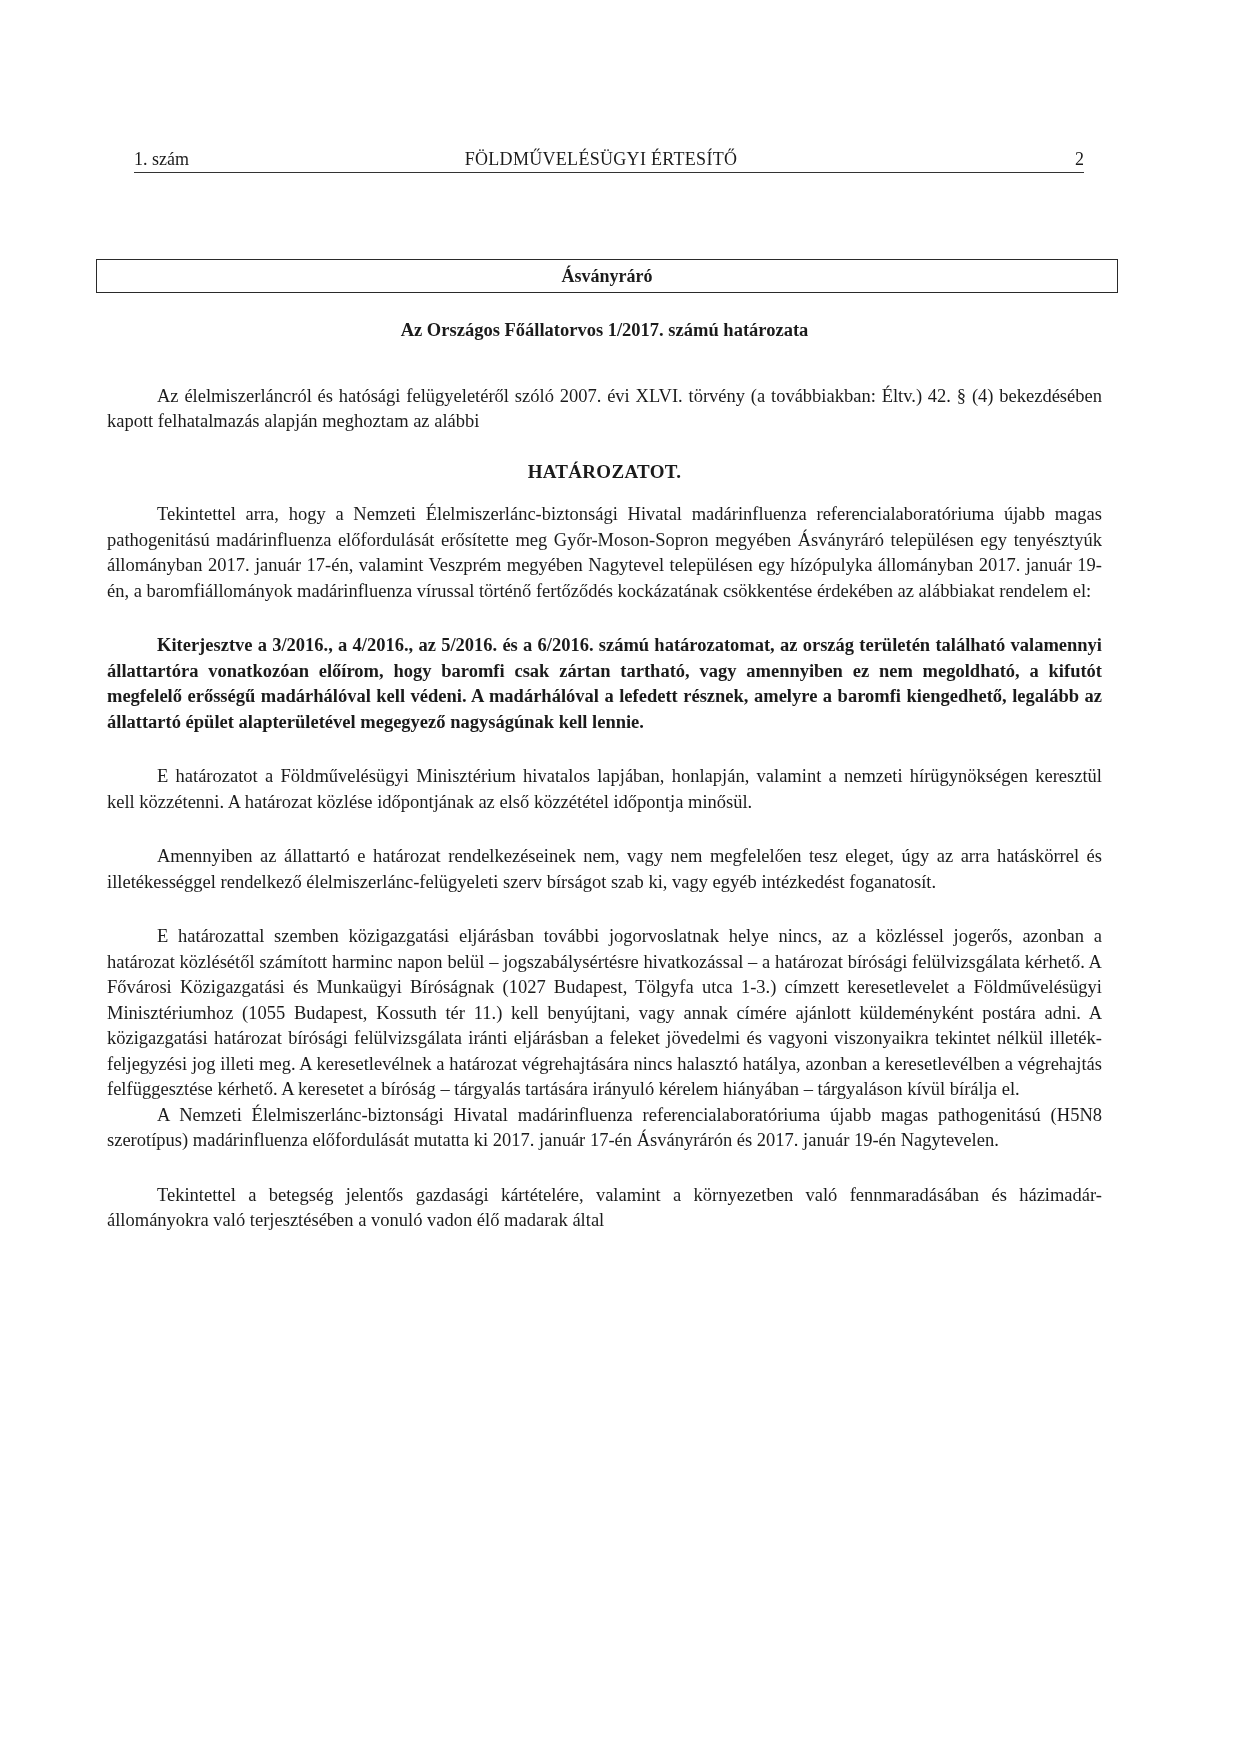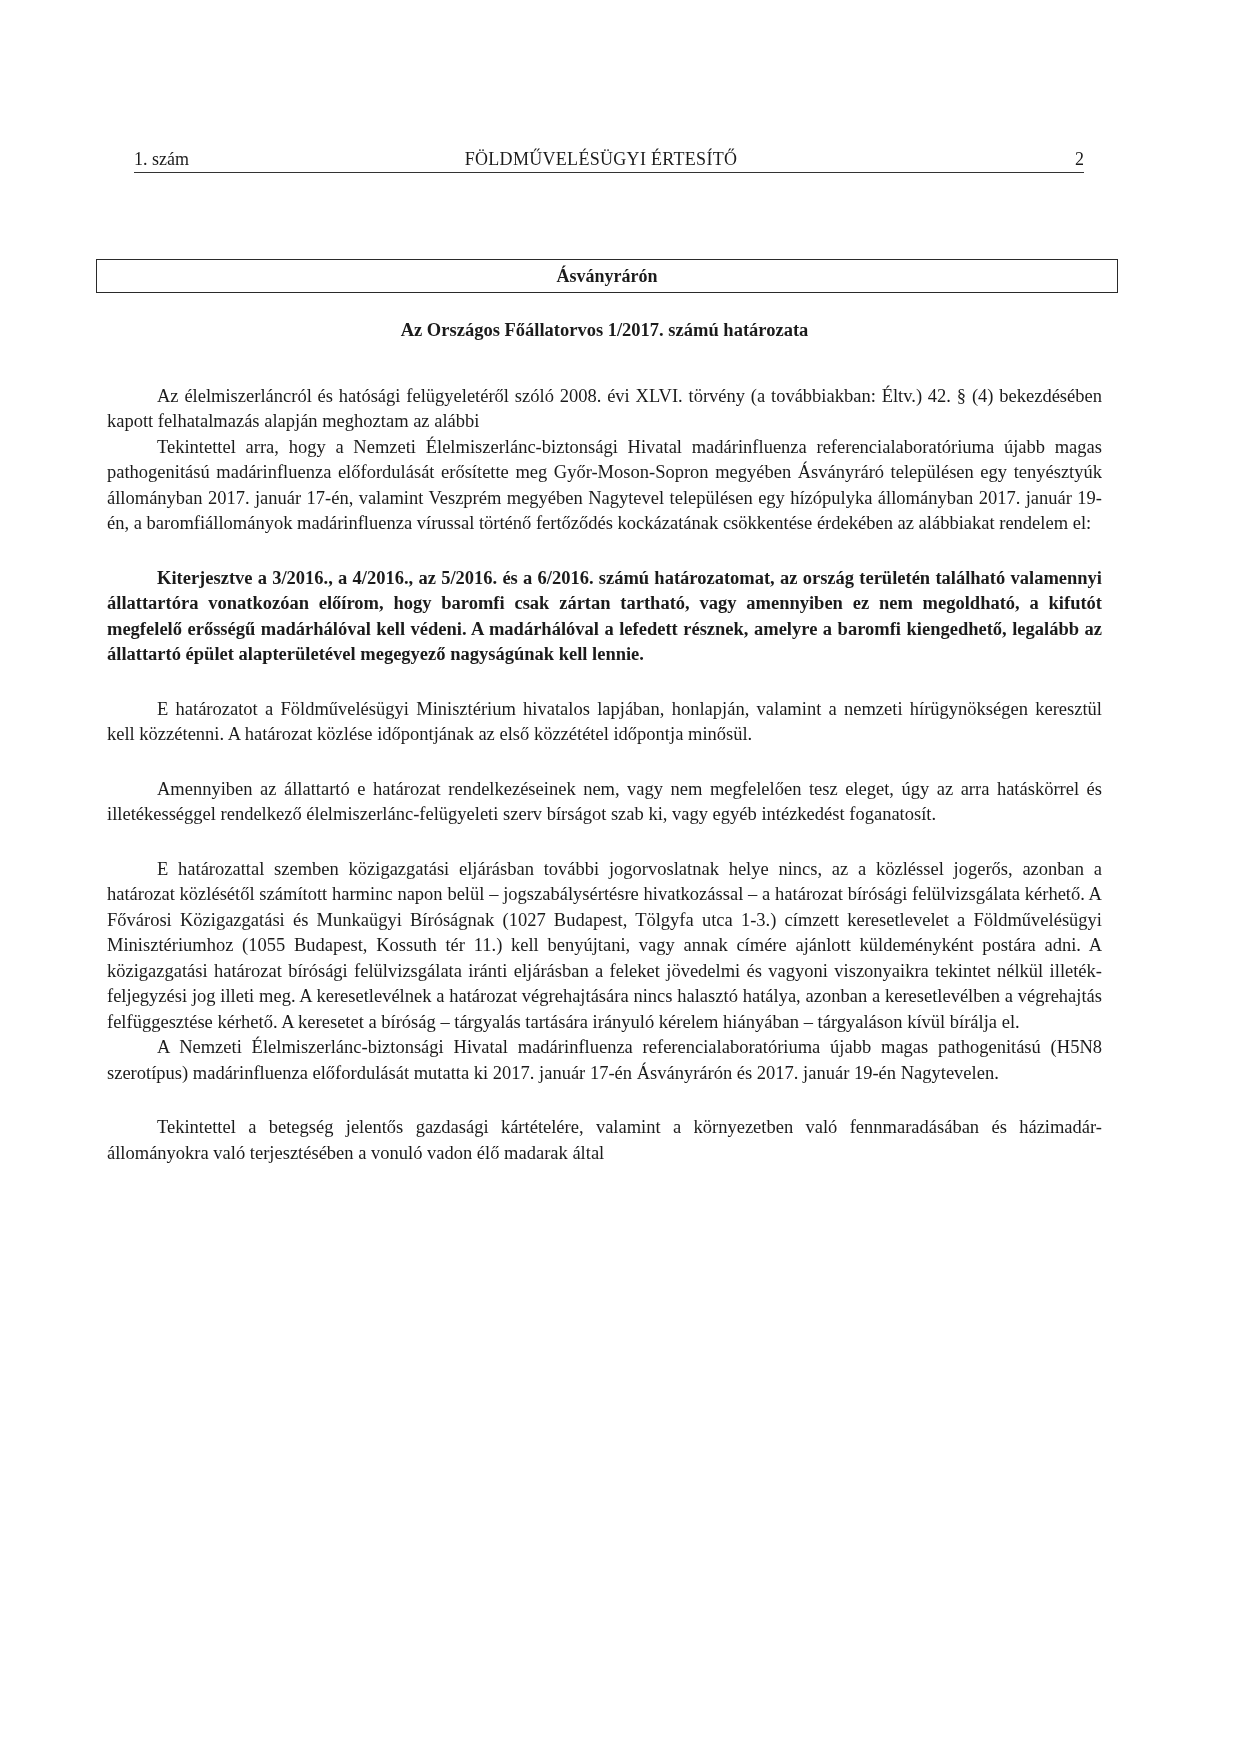--- a/index.html
+++ b/index.html
@@ -22,27 +22,28 @@
 </style>
 </head>
 <body>
 
 <div class="header">
   <span class="num">1. szám</span>
   <span class="title">FÖLDMŰVELÉSÜGYI ÉRTESÍTŐ</span>
   <span class="page">2</span>
 </div>
 
-<div class="section-box">Ásványrárón</div>
+<div class="section-box">Ásványráró</div>
 
 <div class="content">
   <div class="center bold doc-title">Az Országos Főállatorvos 1/2017. számú határozata</div>
 
-  <p>Az élelmiszerláncról és hatósági felügyeletéről szóló 2008. évi XLVI. törvény (a továbbiakban: Éltv.) 42. § (4) bekezdésében kapott felhatalmazás alapján meghoztam az alábbi</p>
+  <p>Az élelmiszerláncról és hatósági felügyeletéről szóló 2007. évi XLVI. törvény (a továbbiakban: Éltv.) 42. § (4) bekezdésében kapott felhatalmazás alapján meghoztam az alábbi</p>
 
+  <div class="heading" style="margin-top:24px;margin-bottom:18px;">HATÁROZATOT.</div>
 
   <p>Tekintettel arra, hogy a Nemzeti Élelmiszerlánc-biztonsági Hivatal madárinfluenza referencialaboratóriuma újabb magas pathogenitású madárinfluenza előfordulását erősítette meg Győr-Moson-Sopron megyében Ásványráró településen egy tenyésztyúk állományban 2017. január 17-én, valamint Veszprém megyében Nagytevel településen egy hízópulyka állományban 2017. január 19-én, a baromfiállományok madárinfluenza vírussal történő fertőződés kockázatának csökkentése érdekében az alábbiakat rendelem el:</p>
   <p class="gap bold">Kiterjesztve a 3/2016., a 4/2016., az 5/2016. és a 6/2016. számú határozatomat, az ország területén található valamennyi állattartóra vonatkozóan előírom, hogy baromfi csak zártan tartható, vagy amennyiben ez nem megoldható, a kifutót megfelelő erősségű madárhálóval kell védeni. A madárhálóval a lefedett résznek, amelyre a baromfi kiengedhető, legalább az állattartó épület alapterületével megegyező nagyságúnak kell lennie.</p>
   <p class="gap">E határozatot a Földművelésügyi Minisztérium hivatalos lapjában, honlapján, valamint a nemzeti hírügynökségen keresztül kell közzétenni. A határozat közlése időpontjának az első közzététel időpontja minősül.</p>
   <p class="gap">Amennyiben az állattartó e határozat rendelkezéseinek nem, vagy nem megfelelően tesz eleget, úgy az arra hatáskörrel és illetékességgel rendelkező élelmiszerlánc-felügyeleti szerv bírságot szab ki, vagy egyéb intézkedést foganatosít.</p>
   <p class="gap">E határozattal szemben közigazgatási eljárásban további jogorvoslatnak helye nincs, az a közléssel jogerős, azonban a határozat közlésétől számított harminc napon belül – jogszabálysértésre hivatkozással – a határozat bírósági felülvizsgálata kérhető. A Fővárosi Közigazgatási és Munkaügyi Bíróságnak (1027 Budapest, Tölgyfa utca 1-3.) címzett keresetlevelet a Földművelésügyi Minisztériumhoz (1055 Budapest, Kossuth tér 11.) kell benyújtani, vagy annak címére ajánlott küldeményként postára adni. A közigazgatási határozat bírósági felülvizsgálata iránti eljárásban a feleket jövedelmi és vagyoni viszonyaikra tekintet nélkül illeték-feljegyzési jog illeti meg. A keresetlevélnek a határozat végrehajtására nincs halasztó hatálya, azonban a keresetlevélben a végrehajtás felfüggesztése kérhető. A keresetet a bíróság – tárgyalás tartására irányuló kérelem hiányában – tárgyaláson kívül bírálja el.</p>
 
 
   <p>A Nemzeti Élelmiszerlánc-biztonsági Hivatal madárinfluenza referencialaboratóriuma újabb magas pathogenitású (H5N8 szerotípus) madárinfluenza előfordulását mutatta ki 2017. január 17-én Ásványrárón és 2017. január 19-én Nagytevelen.</p>
   <p class="gap">Tekintettel a betegség jelentős gazdasági kártételére, valamint a környezetben való fennmaradásában és házimadár-állományokra való terjesztésében a vonuló vadon élő madarak által</p>

